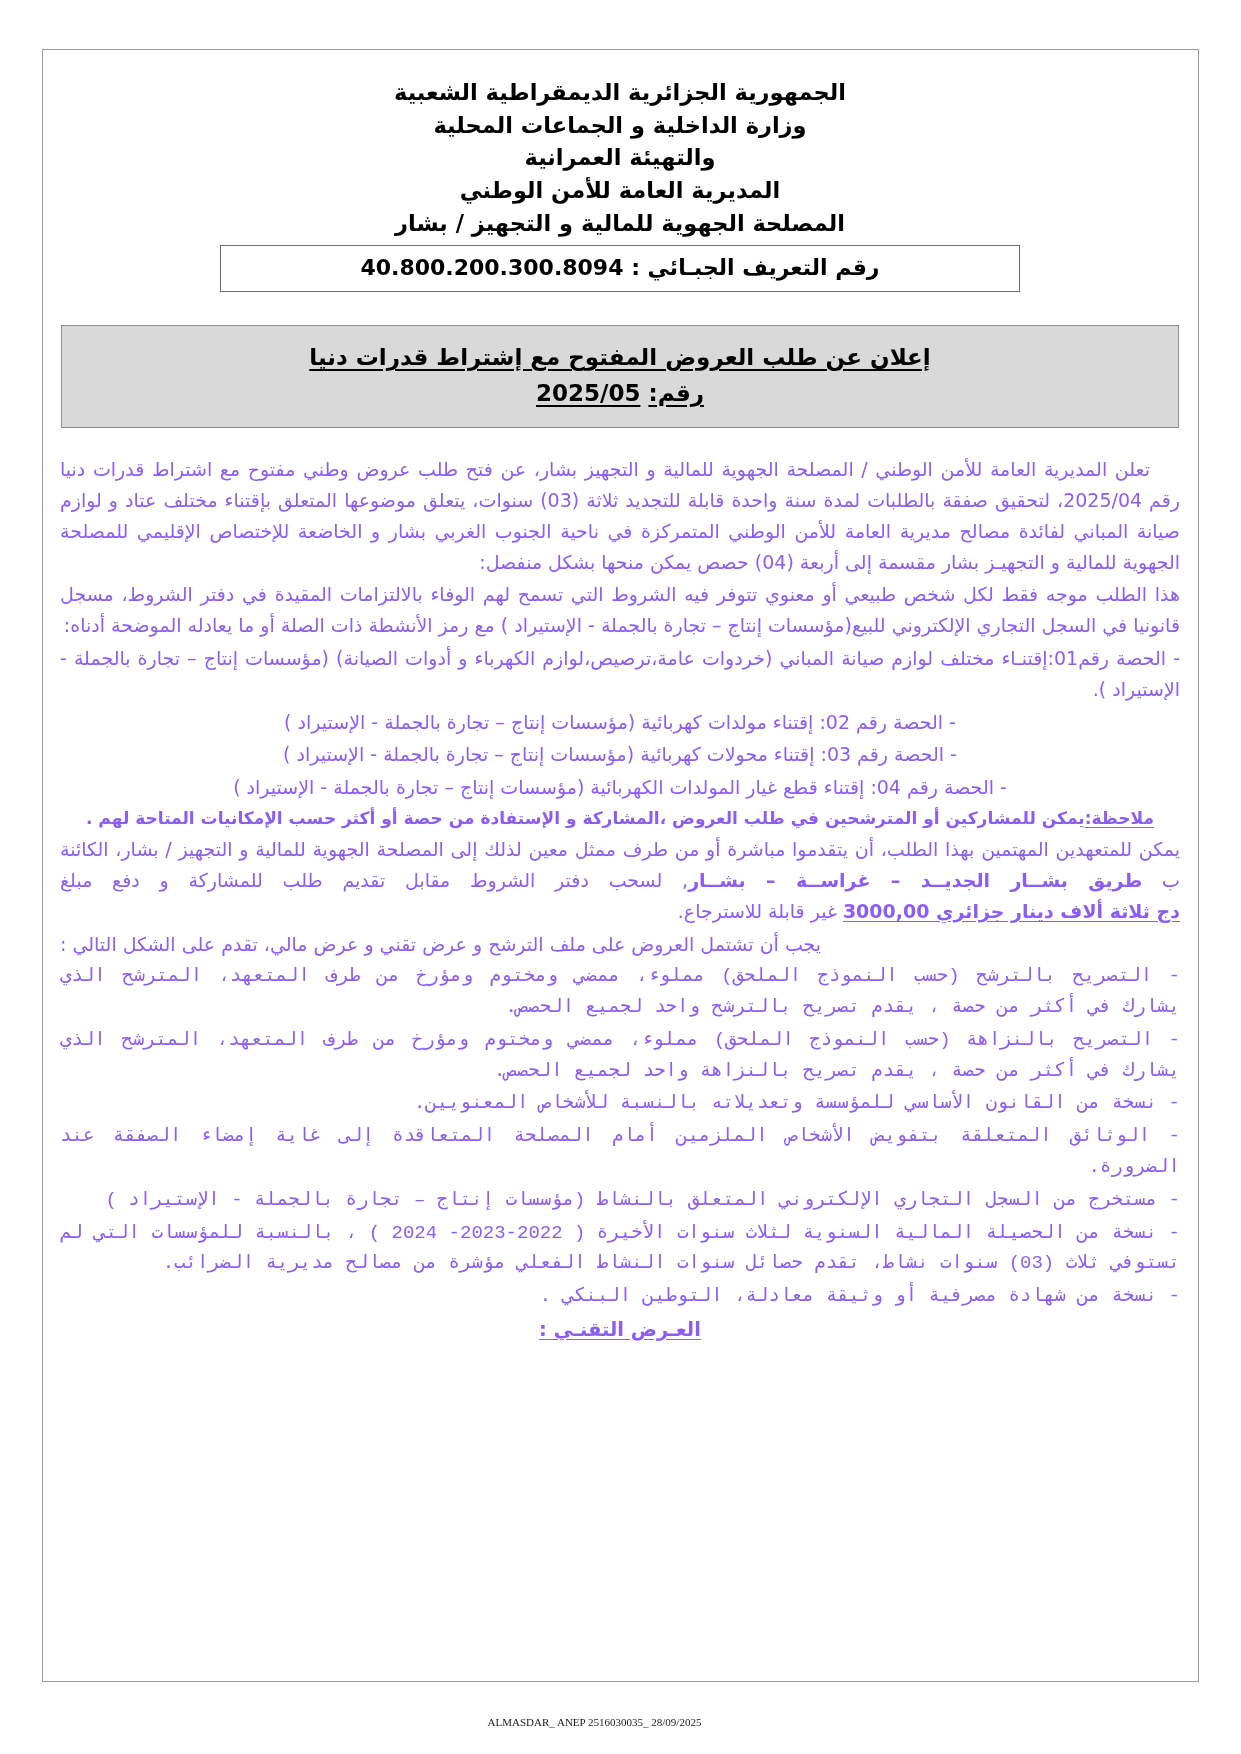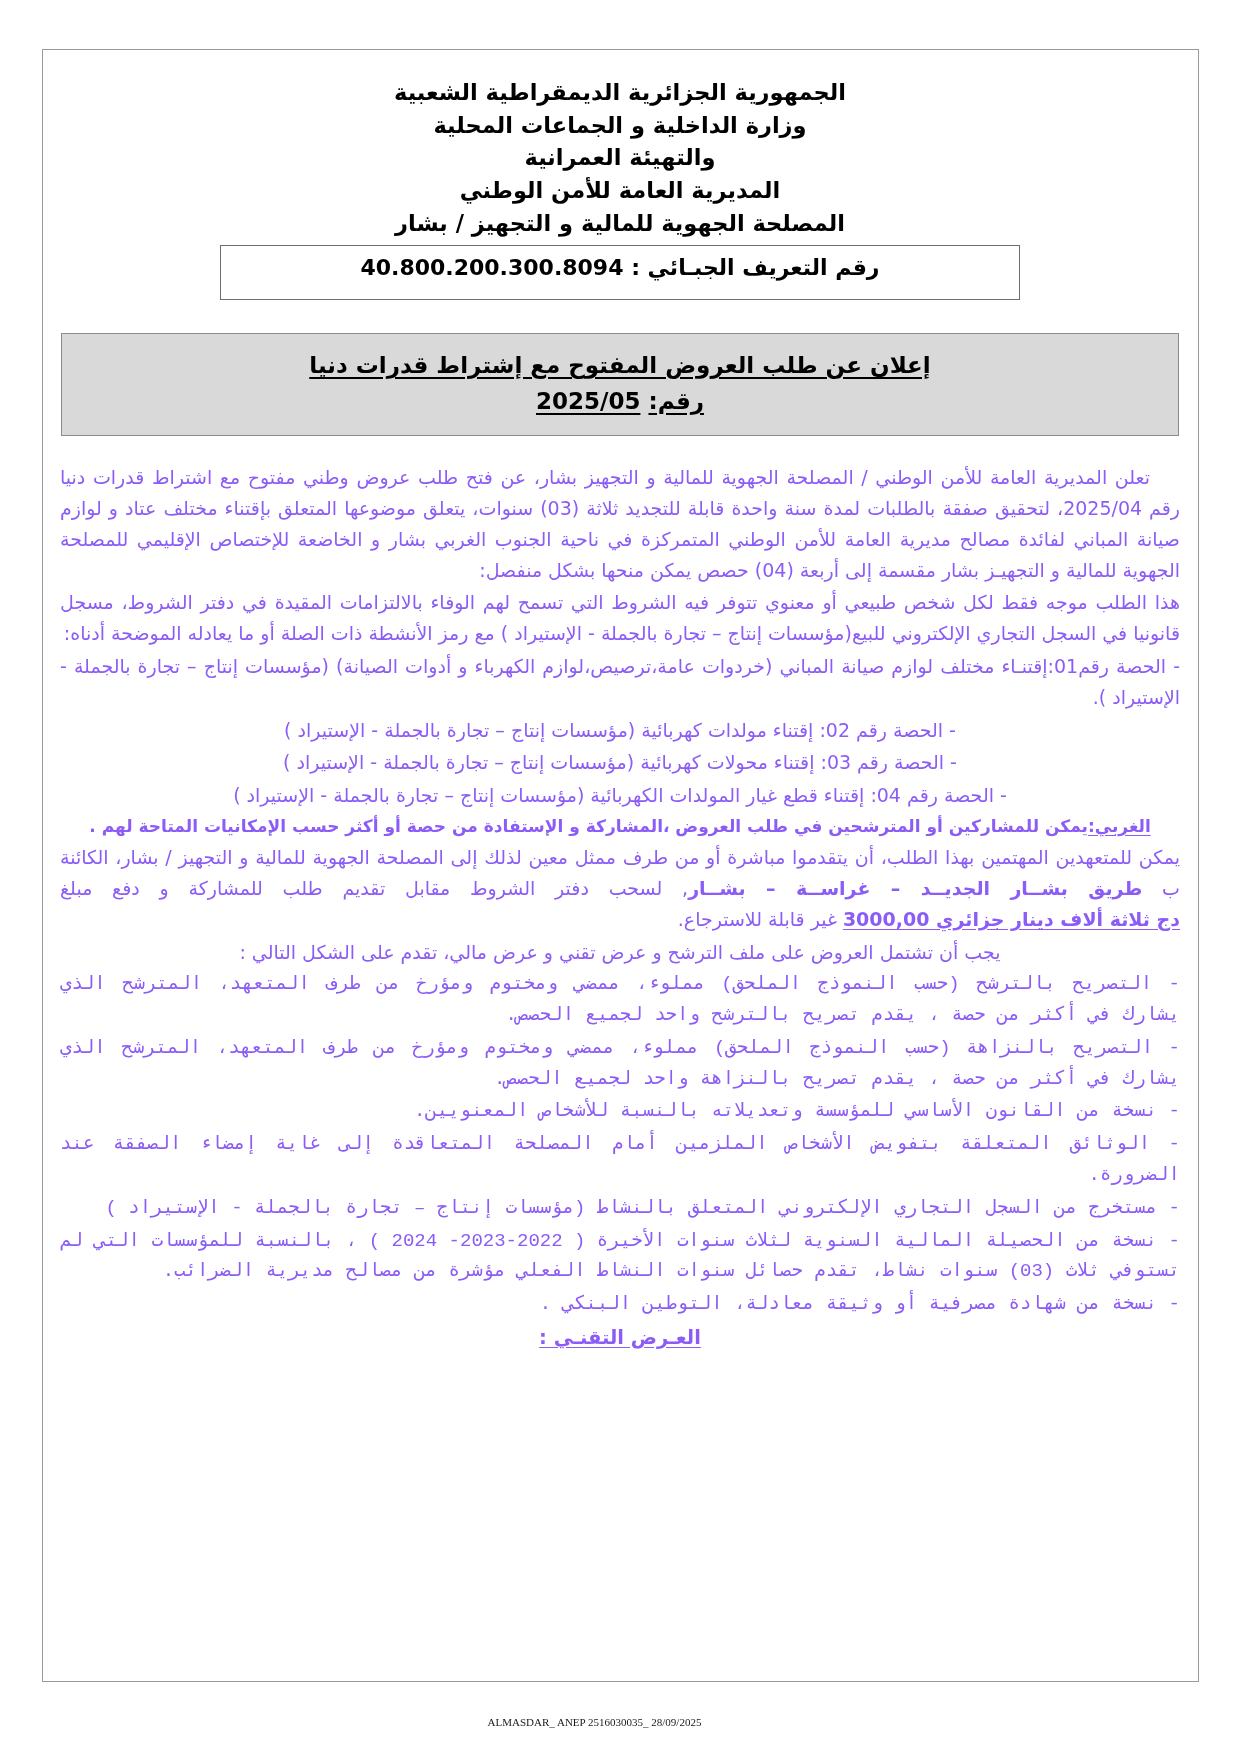--- a/index.html
+++ b/index.html
@@ -52,21 +52,21 @@
   }
 
   .taxid-box {
     margin: 6px auto 0 auto;
     width: 800px;
     border: 1.3px solid #6d6d6d;
     box-sizing: border-box;
     text-align: center;
     font-weight: bold;
     font-size: 22px;
-    padding: 9px 6px 19px 6px;
+    padding: 9px 6px 11px 6px;
     direction: rtl;
   }
   .taxid-box .num {
     font-family: "DejaVu Sans", "Liberation Sans", sans-serif;
     direction: ltr;
     unicode-bidi: embed;
     display: inline-block;
   }
 
   .title-box {
@@ -131,21 +131,21 @@
     font-size: 19.5px;
     text-align: center;
     margin: 4px 0 2px 0;
   }
   .doc-item {
     text-align: justify;
     margin: 0;
     font-family: Liberation Mono, monospace;
   }
   .lead-center {
-    text-align: center;
+    text-align: left;
     margin: 4px 0 2px 0;
   }
 
   
   .footer {
     position: absolute;
     left: 0;
     top: 1700px;
     width: 1189px;
     text-align: center;
@@ -192,21 +192,21 @@
       <p class="indent">تعلن المديرية العامة للأمن الوطني / المصلحة الجهوية للمالية و التجهيز بشار، عن فتح طلب عروض وطني مفتوح مع اشتراط قدرات دنيا رقم 2025/04، لتحقيق صفقة بالطلبات لمدة سنة واحدة قابلة للتجديد ثلاثة (03) سنوات، يتعلق موضوعها المتعلق بإقتناء مختلف عتاد و لوازم صيانة المباني لفائدة مصالح مديرية العامة للأمن الوطني المتمركزة في ناحية الجنوب الغربي بشار و الخاضعة للإختصاص الإقليمي  للمصلحة الجهوية للمالية و التجهيـز  بشار مقسمة إلى أربعة (04) حصص يمكن منحها بشكل منفصل:</p>
 
       <p>هذا الطلب موجه فقط لكل شخص طبيعي أو معنوي تتوفر فيه الشروط التي تسمح لهم الوفاء بالالتزامات المقيدة في دفتر الشروط، مسجل قانونيا في السجل التجاري الإلكتروني للبيع(مؤسسات إنتاج – تجارة بالجملة - الإستيراد ) مع رمز الأنشطة ذات الصلة أو ما يعادله الموضحة أدناه:</p>
 
       <p class="lot-first">- الحصة رقم01:إقتنـاء مختلف لوازم صيانة المباني (خردوات عامة،ترصيص،لوازم الكهرباء و أدوات الصيانة) (مؤسسات إنتاج – تجارة بالجملة - الإستيراد ).</p>
       <p class="lot-line">- الحصة رقم 02: إقتناء مولدات كهربائية (مؤسسات إنتاج – تجارة بالجملة - الإستيراد )</p>
       <p class="lot-line">- الحصة رقم 03: إقتناء محولات كهربائية (مؤسسات إنتاج – تجارة بالجملة - الإستيراد )</p>
       <p class="lot-line">- الحصة رقم 04: إقتناء قطع غيار المولدات الكهربائية (مؤسسات إنتاج – تجارة بالجملة - الإستيراد )</p>
 
       <p class="note-line">
-        <span class="u">الغربي:</span><span>يمكن للمشاركين أو المترشحين في طلب العروض ،المشاركة و الإستفادة من حصة أو أكثر حسب الإمكانيات المتاحة لهم .</span>
+        <span class="u">ملاحظة:</span><span>يمكن للمشاركين أو المترشحين في طلب العروض ،المشاركة و الإستفادة من حصة أو أكثر حسب الإمكانيات المتاحة لهم .</span>
       </p>
 
       <p>
         <span>يمكن للمتعهدين المهتمين بهذا الطلب، أن يتقدموا مباشرة أو من طرف ممثل معين لذلك  إلى المصلحة الجهوية للمالية و التجهيز / بشار، الكائنة ب</span>
         <span class="b">طريق بشــار الجديــد – غراســة – بشــار</span><span>, لسحب دفتر الشروط مقابل تقديم طلب للمشاركة و دفع مبلغ</span>
         <span class="b u num">3000,00 دج ثلاثة ألاف دينار جزائري</span>
         <span>غير قابلة للاسترجاع.</span>
       </p>
 
       <p class="lead-center">يجب أن تشتمل العروض على ملف الترشح و عرض تقني و عرض مالي، تقدم على الشكل التالي :</p>

